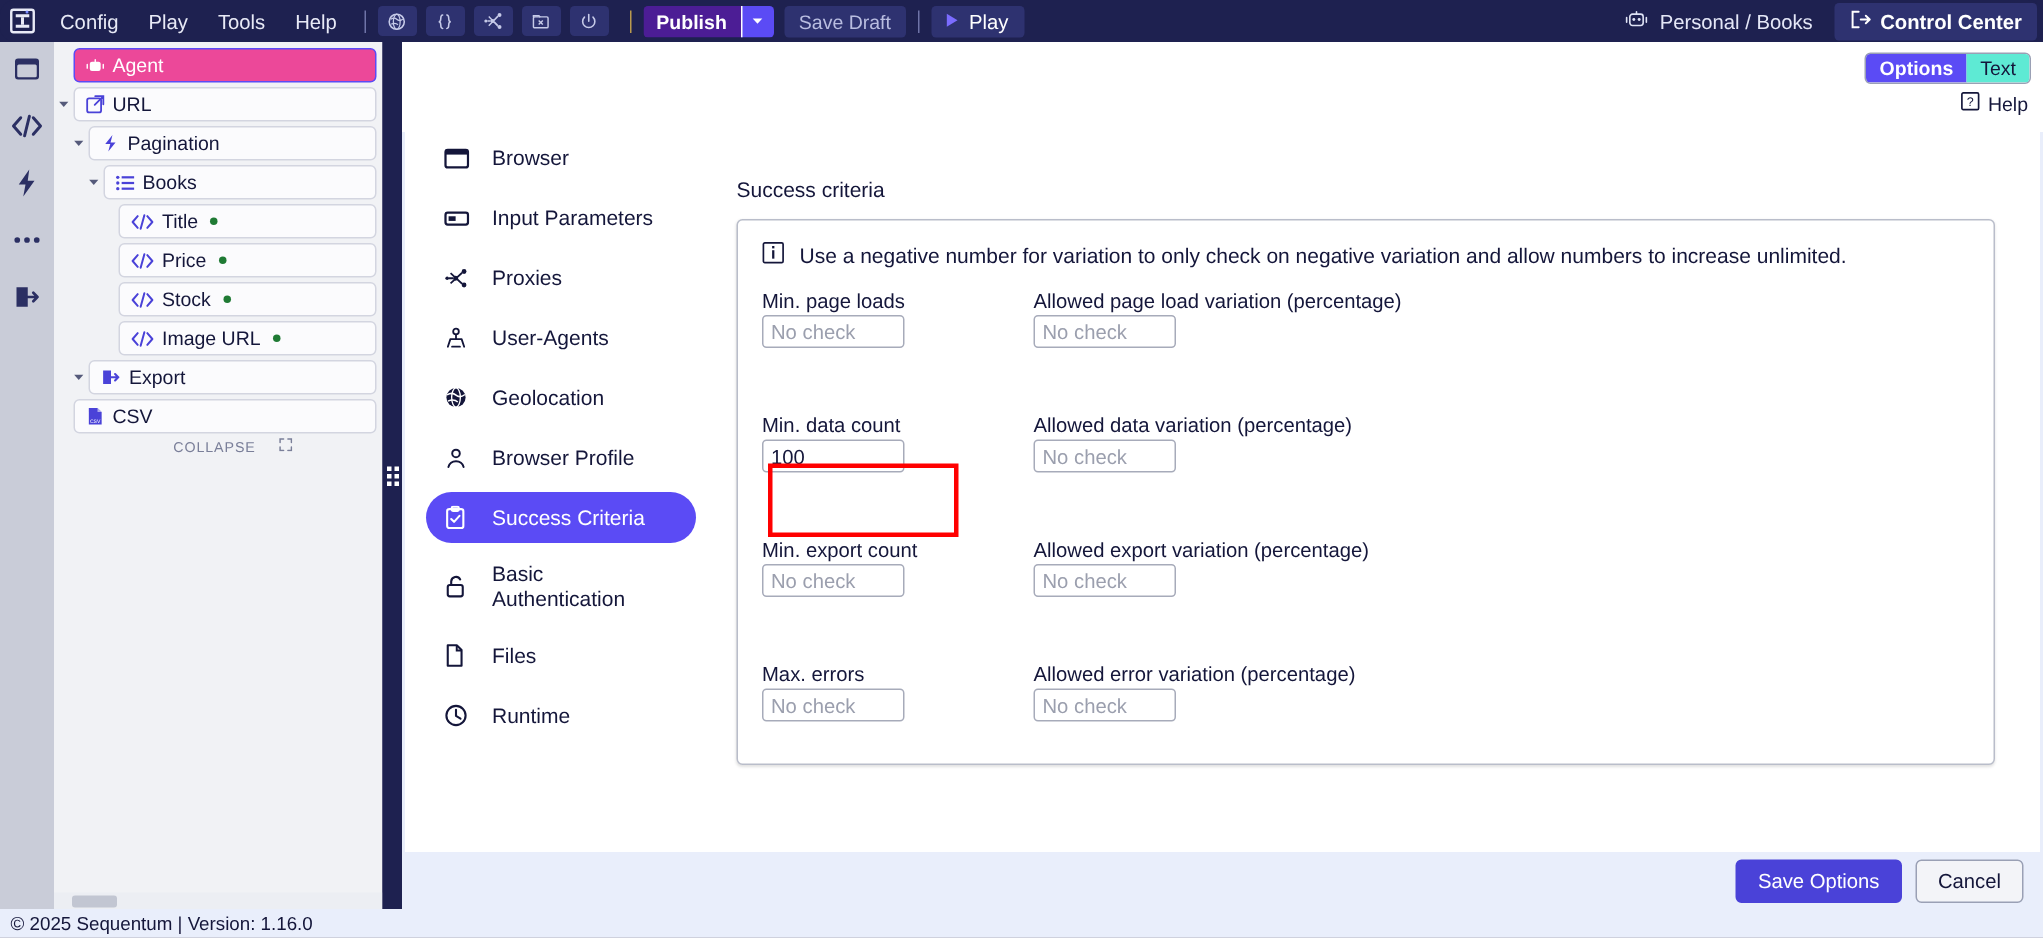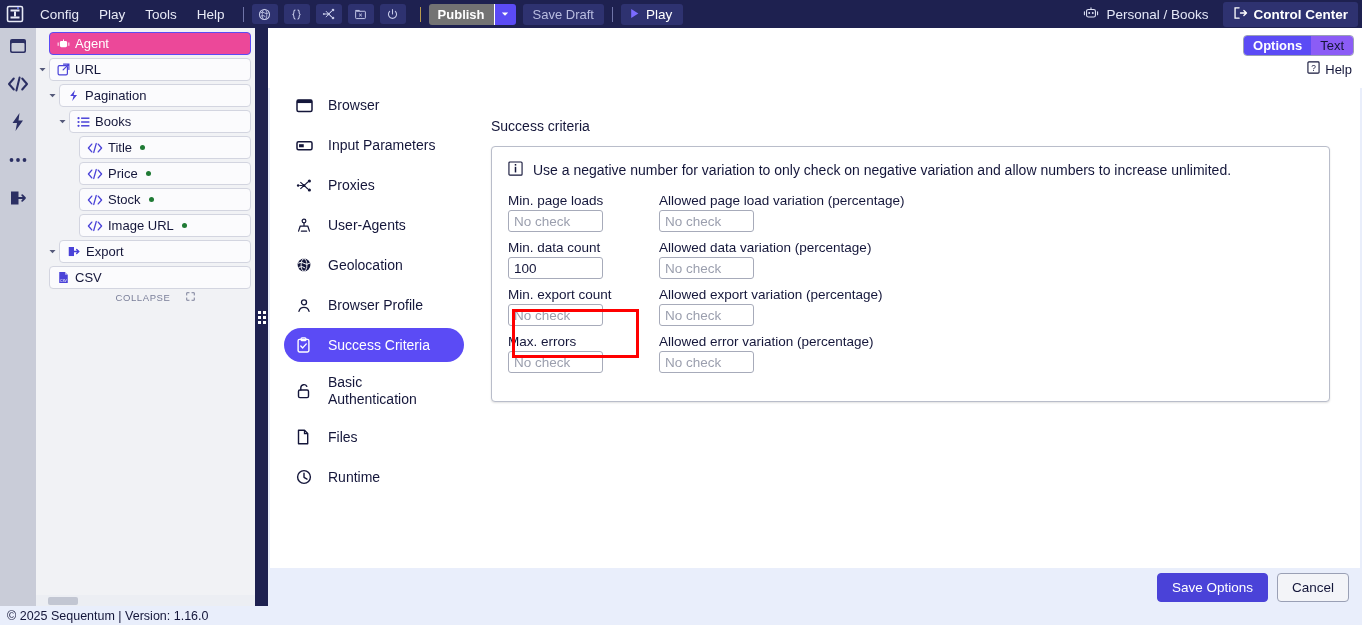--- a/index.html
+++ b/index.html
@@ -49,21 +49,21 @@
     margin-right: 6px;
     display: flex; align-items: center; justify-content: center;
     flex: 0 0 auto;
   }
   .publish-group {
     display: flex; align-items: stretch;
     height: 21px; border-radius: 3px; overflow: hidden;
     flex: 0 0 auto;
   }
   .publish-btn {
-    background: #737373;
+    background: #4c1d95;
     color: #fff;
     font-size: 13px; font-weight: bold;
     padding: 0 9px;
     display: flex; align-items: center;
   }
   .publish-caret {
     background: #5b4bf5;
     border-left: 1px solid #ffffff;
     width: 22px;
     display: flex; align-items: center; justify-content: center;
@@ -223,21 +223,21 @@
     display: flex;
     border: 1px solid #9aa0b5;
     border-radius: 4px;
     overflow: hidden;
     height: 21px;
   }
   .seg-item {
     font-size: 13px;
     padding: 0 9px;
     display: flex; align-items: center;
-    background: #8b5cf6;
+    background: #5eead4;
     color: #14163a;
   }
   .seg-item.active { background: #5b4bf5; color: #ffffff; font-weight: bold;}
   .help-link {
     position: absolute; top: 33px; right: 10px;
     display: flex; align-items: center; gap: 5px;
     font-size: 13px; color: #14163a;
   }
   .pane-body {
     position: relative;
@@ -282,20 +282,21 @@
     display: flex; align-items: center; gap: 10px;
     font-size: 14px;
     color: #14163a;
     margin-bottom: 14px;
   }
   .fields {
     display: grid;
     grid-template-columns: 145px 1fr;
     column-gap: 6px;
     row-gap: 0;
+    gap: 36px;
   }
   .fld { margin-bottom: 2px; }
   .fld-label {
     font-size: 13.5px;
     color: #14163a;
     margin-bottom: 2px;
     white-space: nowrap;
   }
   .fld-input {
     width: 95px;

